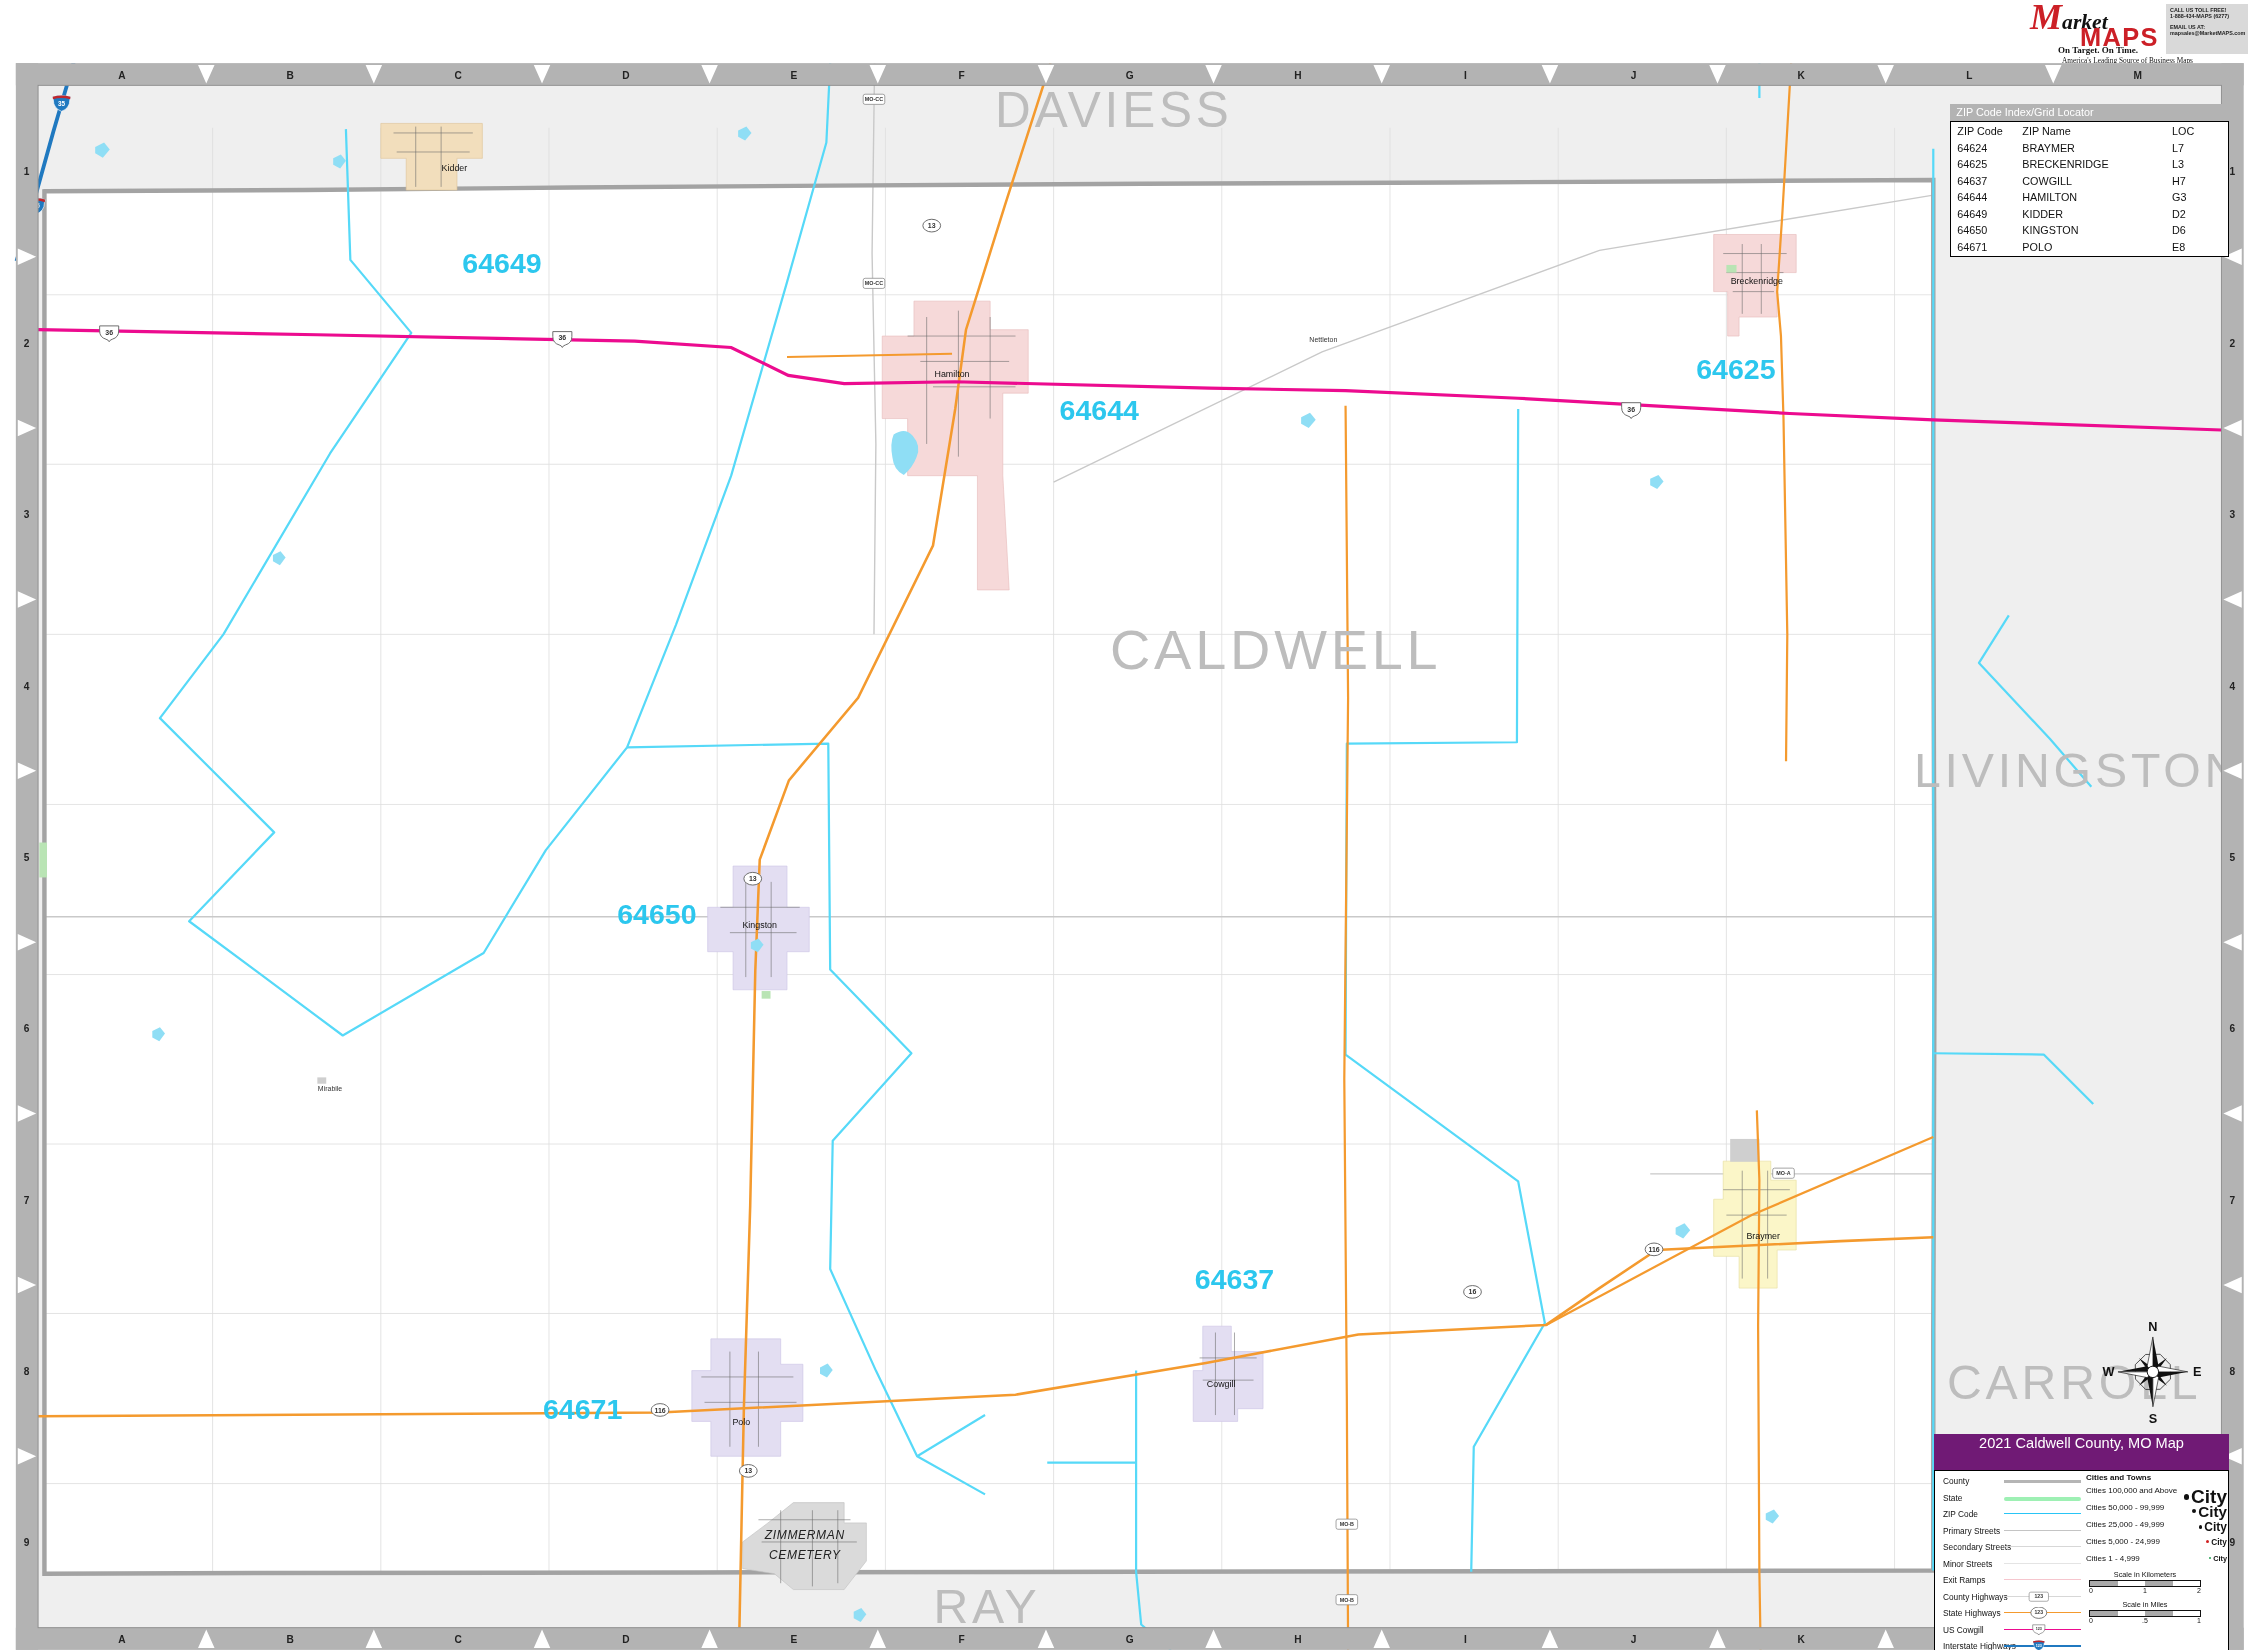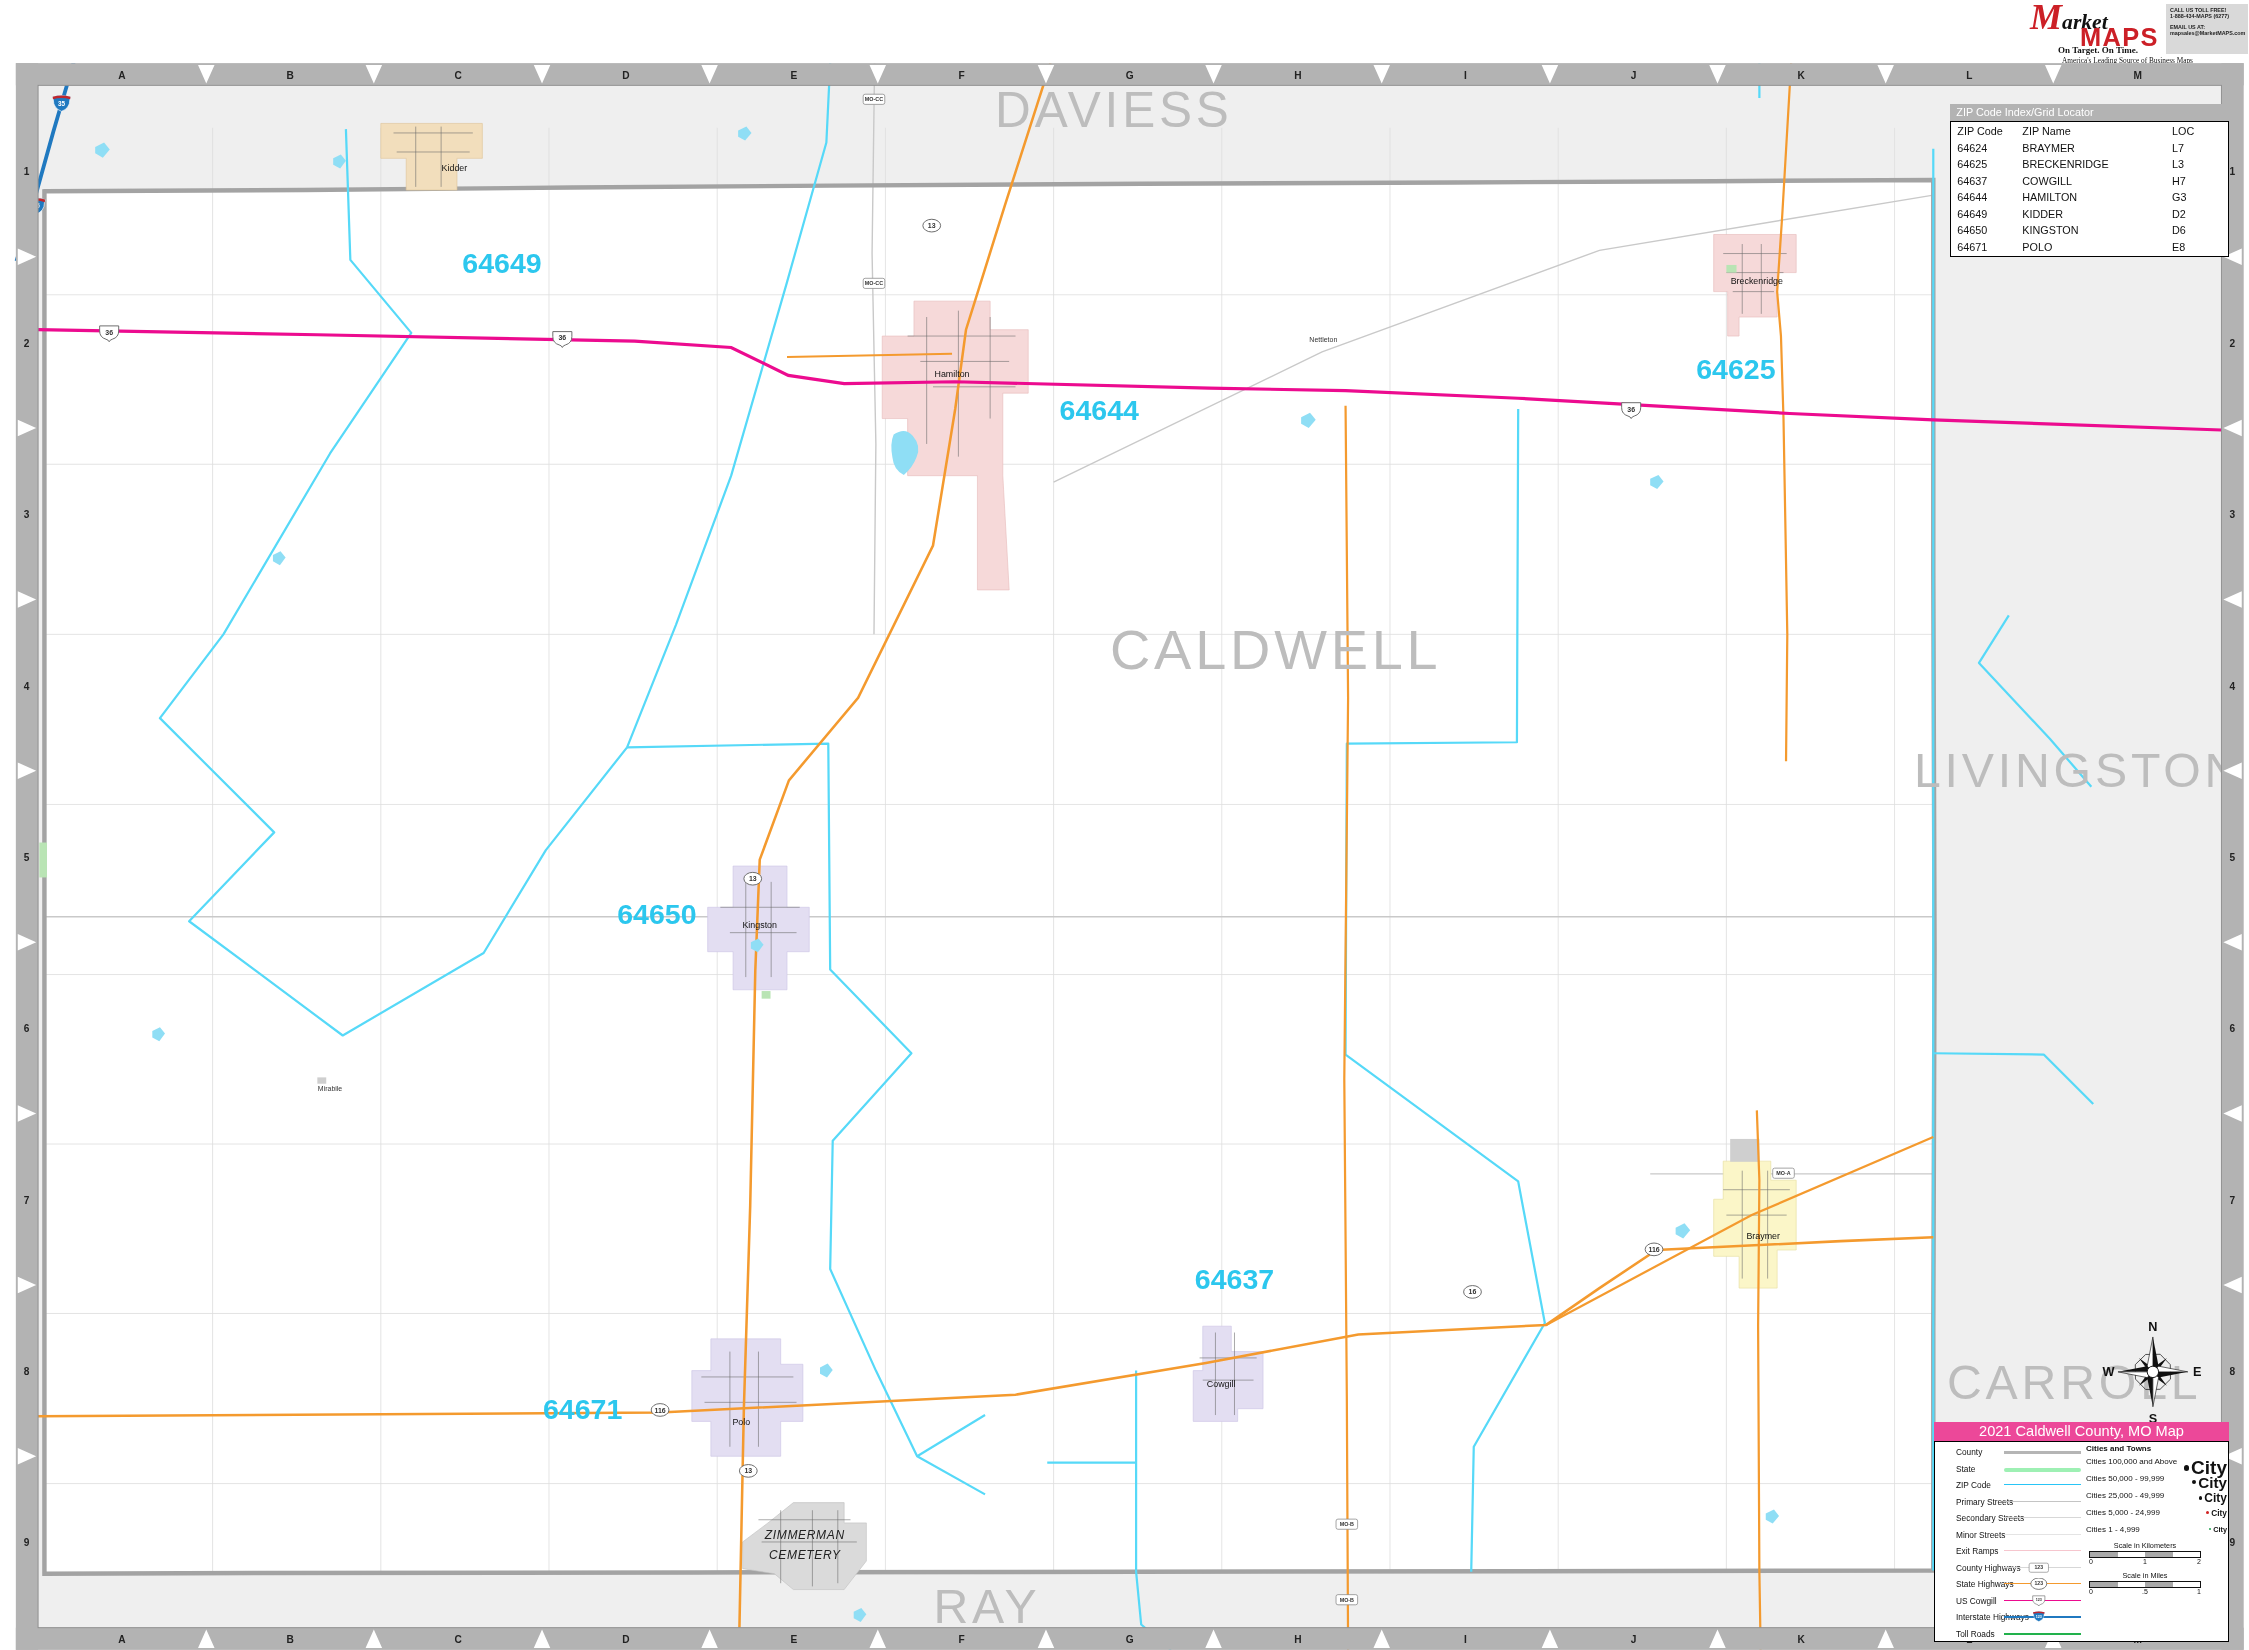--- a/index.html
+++ b/index.html
@@ -24,25 +24,25 @@
   #zip-table{position:absolute;left:1950px;top:75px;width:279px;}
   .zt-head{background:#b3b3b3;color:#fff;font-size:10.8px;height:16.5px;line-height:16.5px;padding-left:6.3px;margin-top:29px;}
   .zt-body{background:#fff;border:1.3px solid #000;padding:1.3px 0;}
   .zt-row{display:flex;height:16.5px;align-items:center;font-size:10.8px;color:#111;}
   .zt-c1{width:65px;padding-left:6.3px;}
   .zt-c2{flex:1;}
   .zt-c3{width:56px;}
 
   
   #legend{position:absolute;left:1934px;top:1422px;width:295px;}
-  .lg-head{background:#ec4899;color:#fff;text-align:center;font-size:14.6px;height:19px;line-height:19px;}
+  .lg-head{background:#701a75;color:#fff;text-align:center;font-size:14.6px;height:36px;line-height:19px;margin-top:12px;}
   .lg-body{position:relative;background:#fff;border:1.3px solid #000;height:199px;}
   .lg-left{position:absolute;left:0;top:1.9px;width:190px;}
   .lg-row{position:relative;height:16.5px;display:flex;align-items:center;}
-  .lg-label{font-size:8.3px;color:#111;padding-left:21px;width:63px;white-space:nowrap;}
+  .lg-label{font-size:8.3px;color:#111;padding-left:8px;width:63px;white-space:nowrap;}
   .lg-samp{position:absolute;left:69px;top:0;width:77px;height:16.5px;}
   .lg-samp .ln{position:absolute;left:0;right:0;top:7.6px;}
   .ln-county{border-top:3.2px solid #b5b5b5;}
   .ln-state{border-top:4.4px solid #9ef0b4;border-radius:1.9px;}
   .ln-zip{border-top:1.9px solid #29c5f6;}
   .ln-prim{border-top:1.3px solid #c4c4c4;}
   .ln-sec{border-top:1.3px solid #d7d7d7;}
   .ln-min{border-top:1px solid #e4e4e4;}
   .ln-exit{border-top:1.3px solid #f6c6ce;}
   .ln-chwy{border-top:1.3px solid #d7d7d7;}

